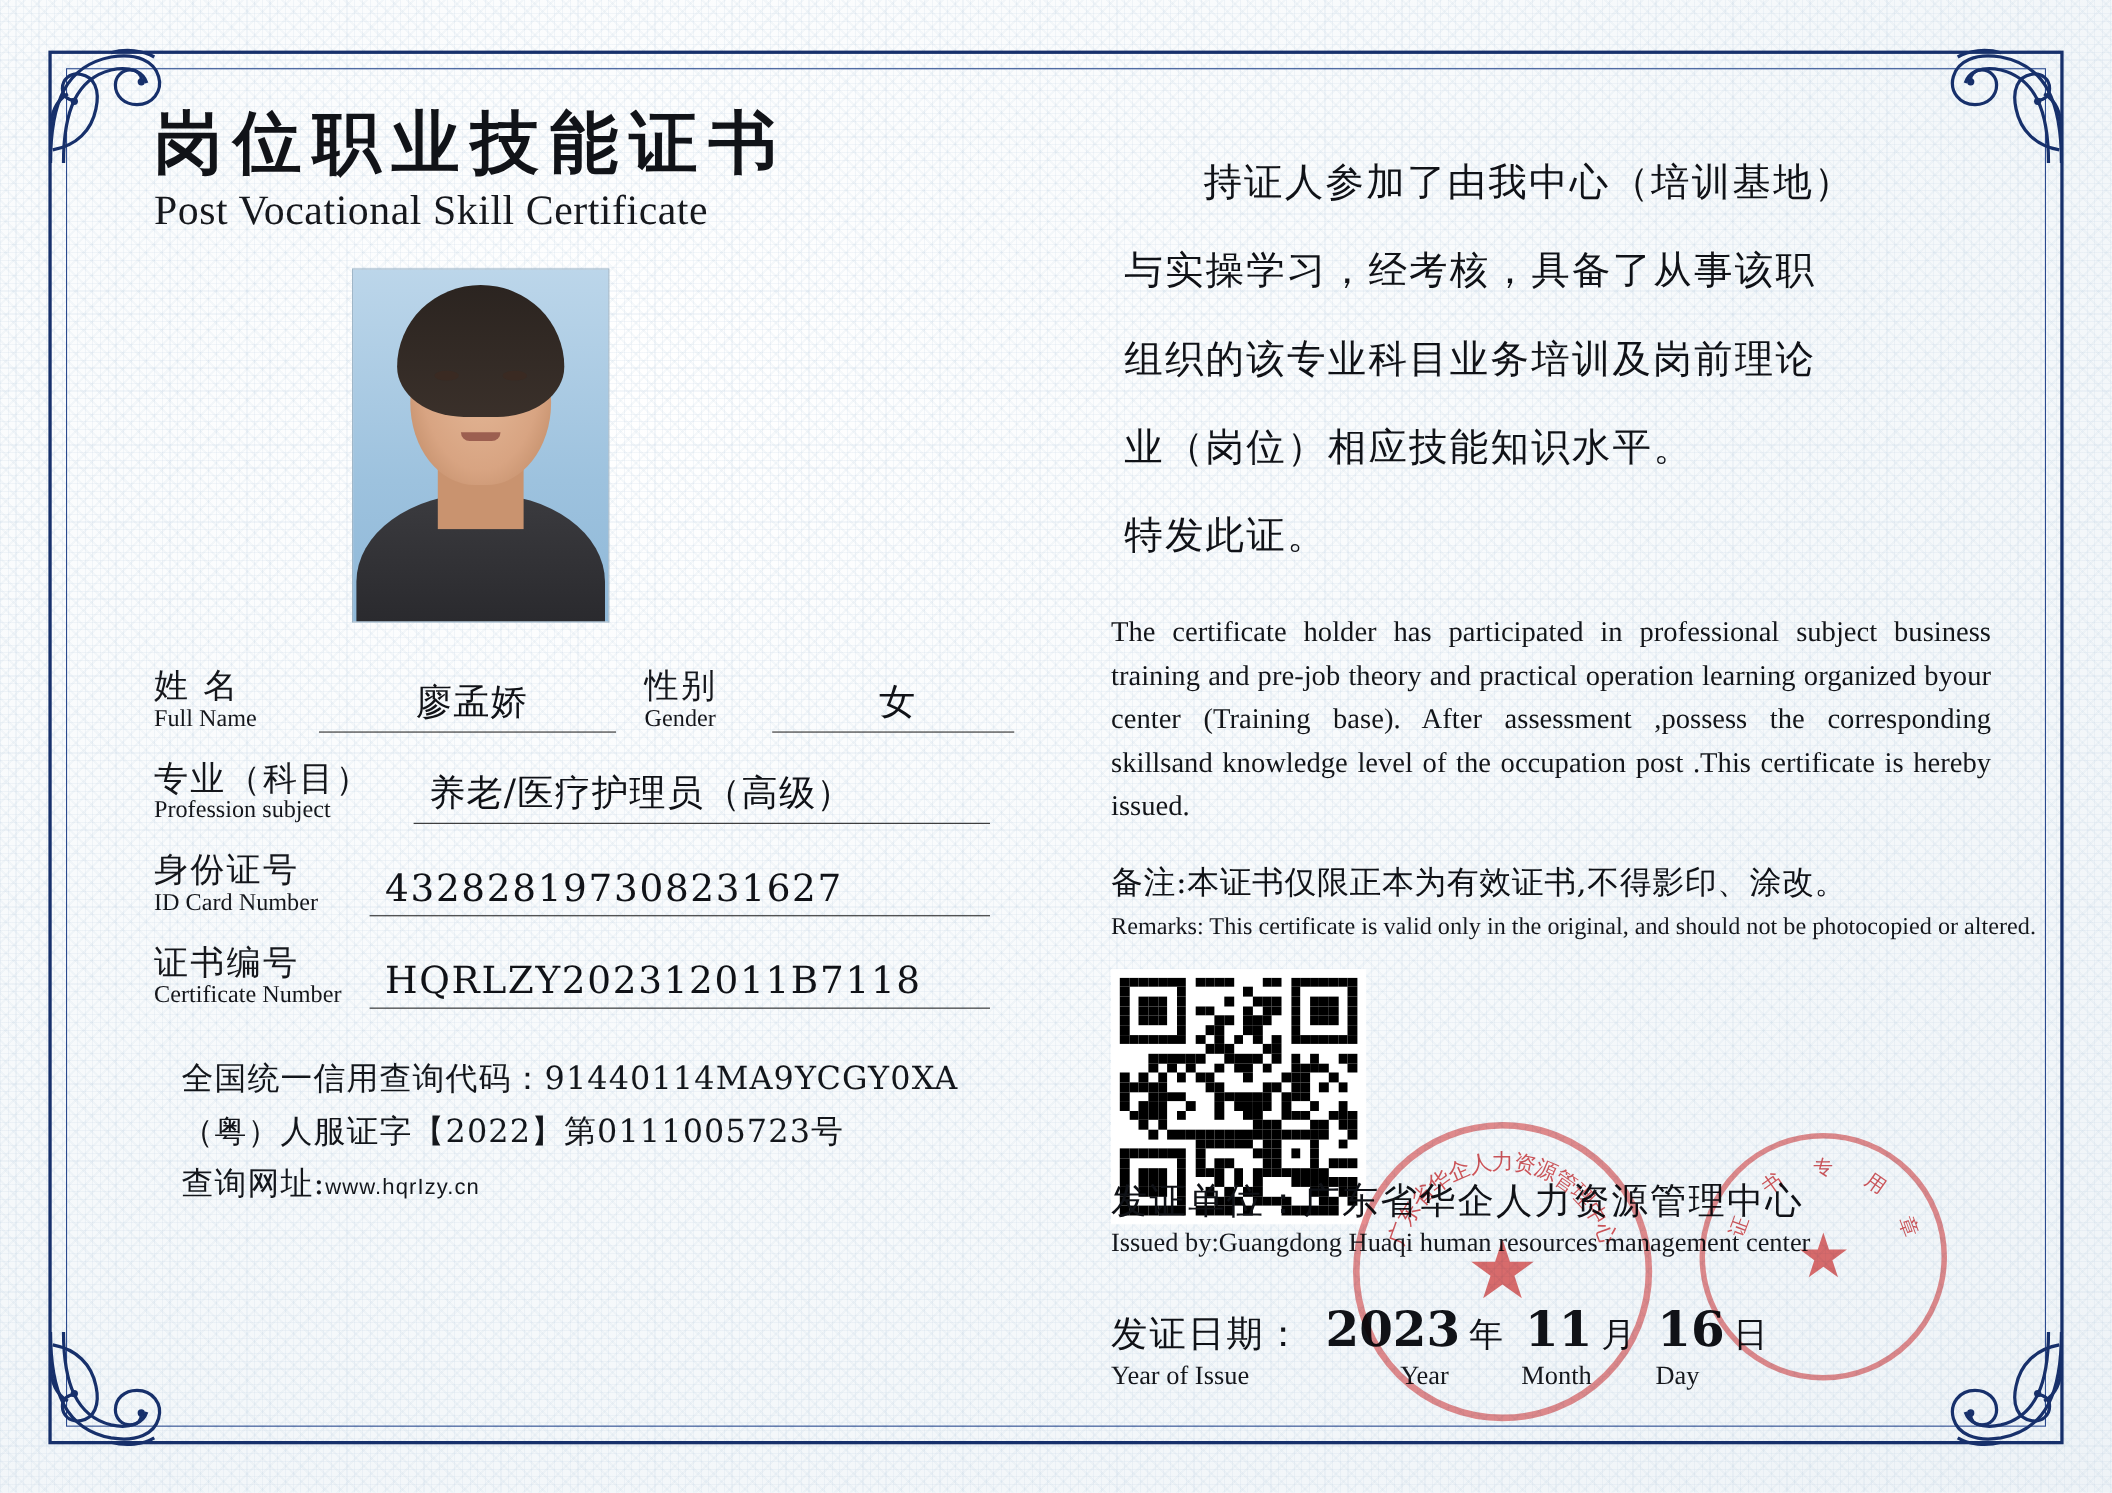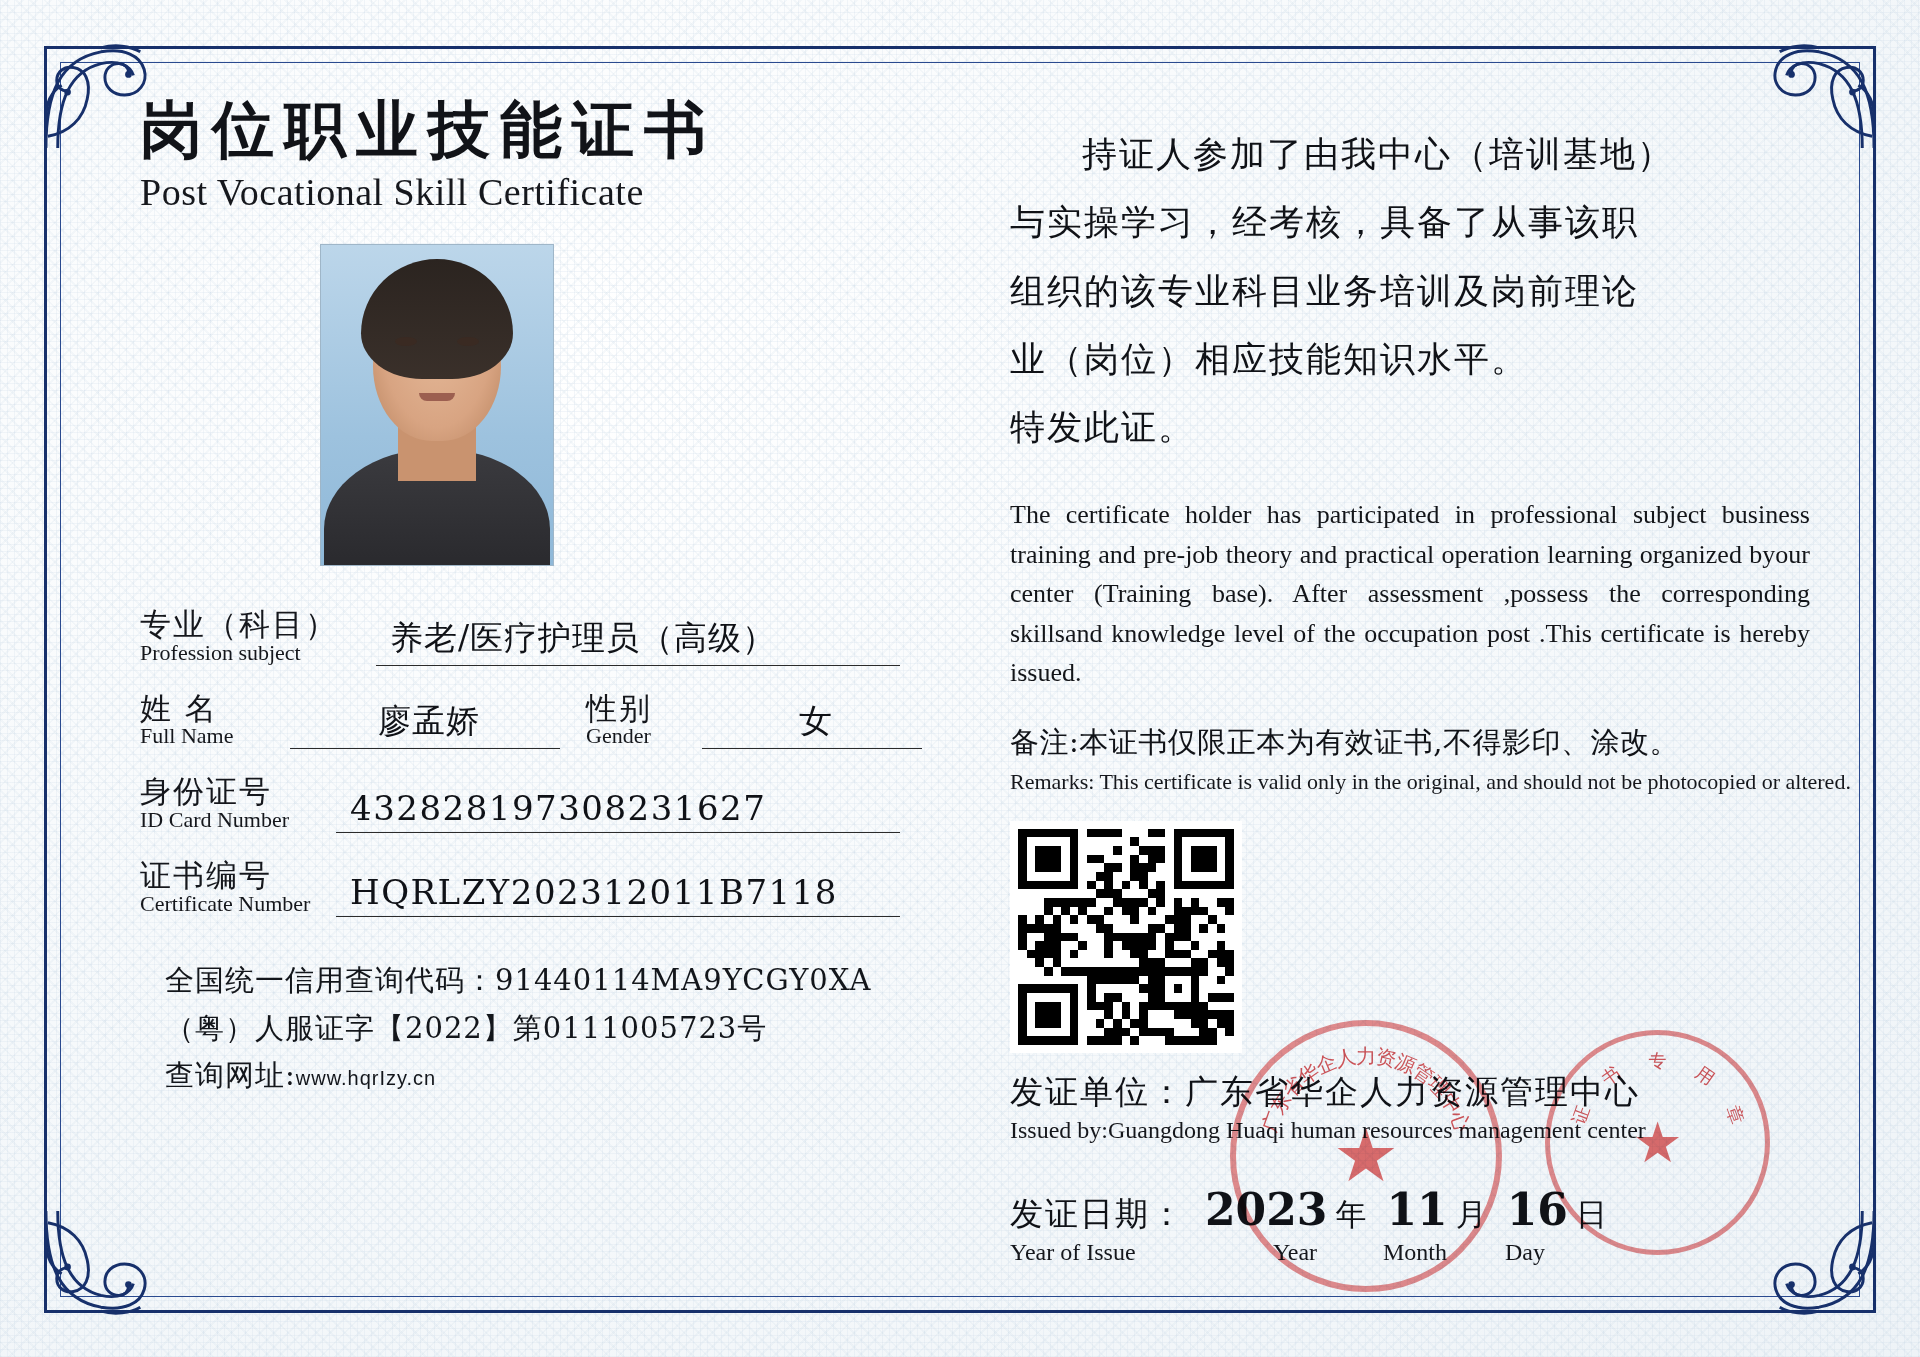--- a/index.html
+++ b/index.html
@@ -245,21 +245,21 @@
   }
 
   
   .body-cn {
     font-family: "DejaVu Serif", serif;
     font-size: 35px;
     line-height: 1.95;
     color: #101217;
     letter-spacing: 2px;
   }
-  .body-cn p { margin: 0; }
+  .body-cn p { margin: 12px; }
   .body-cn .indent { text-indent: 72px; }
 
   .body-en {
     margin-top: 34px;
     font-family: "Liberation Serif", serif;
     font-size: 26px;
     line-height: 1.52;
     color: #131519;
     text-align: justify;
   }
@@ -490,44 +490,44 @@
       <div class="photo-neck"></div>
       <div class="photo-face"></div>
       <div class="photo-hair"></div>
       <div class="photo-eye l"></div>
       <div class="photo-eye r"></div>
       <div class="photo-mouth"></div>
     </div>
 
     <div class="fields">
 
-      <div class="field-row row-prof">
-        <div class="label-block">
-          <div class="label-cn">专业（科目）</div>
-          <div class="label-en">Profession subject</div>
-        </div>
-        <div class="value-line">
-          <span class="value-text">养老/医疗护理员（高级）</span>
-        </div>
-      </div>
-
       <div class="field-row row-name">
         <div class="label-block first">
           <div class="label-cn">姓 名</div>
           <div class="label-en">Full Name</div>
         </div>
         <div class="value-line name center">
           <span class="value-text">廖孟娇</span>
         </div>
         <div class="label-block second">
           <div class="label-cn">性别</div>
           <div class="label-en">Gender</div>
         </div>
         <div class="value-line gender center">
           <span class="value-text">女</span>
+        </div>
+      </div>
+
+      <div class="field-row row-prof">
+        <div class="label-block">
+          <div class="label-cn">专业（科目）</div>
+          <div class="label-en">Profession subject</div>
+        </div>
+        <div class="value-line">
+          <span class="value-text">养老/医疗护理员（高级）</span>
         </div>
       </div>
 
       <div class="field-row row-id">
         <div class="label-block">
           <div class="label-cn">身份证号</div>
           <div class="label-en">ID Card Number</div>
         </div>
         <div class="value-line">
           <span class="value-text mono">432828197308231627</span>

